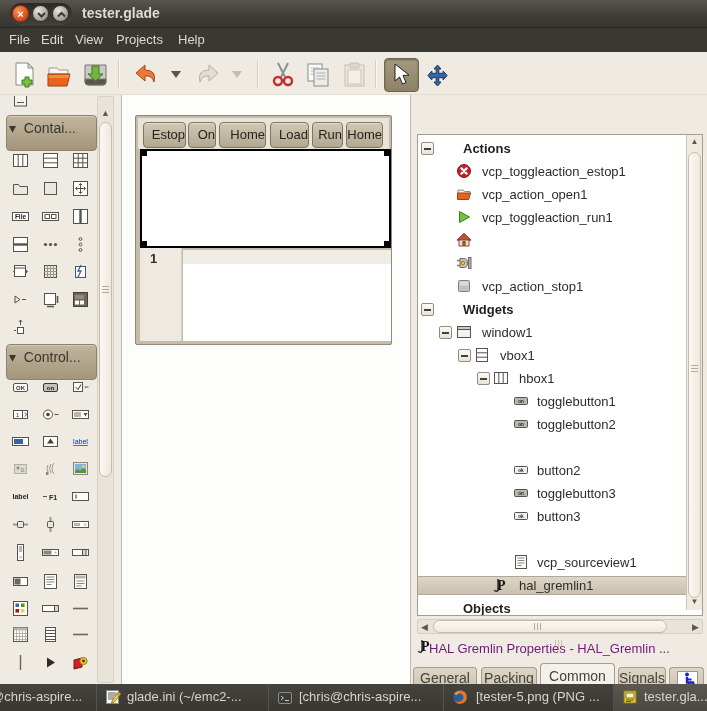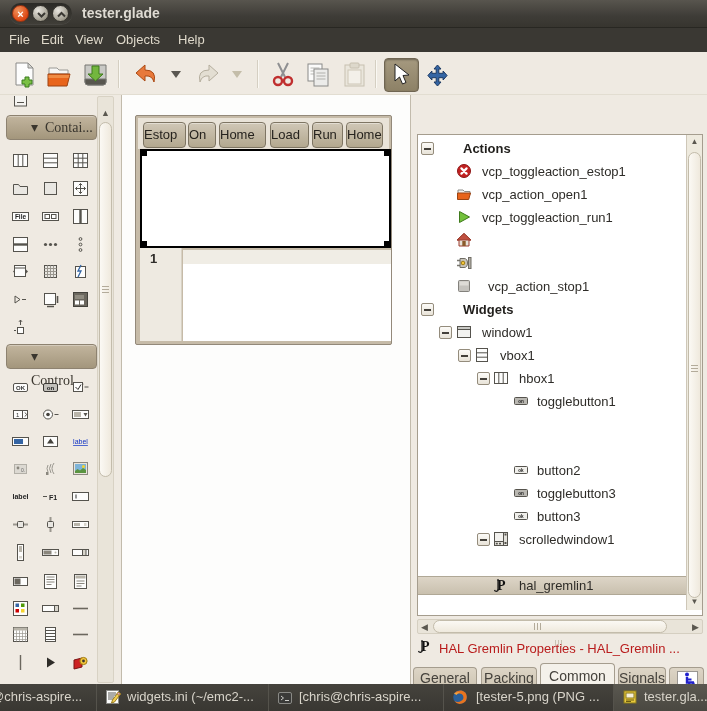--- a/index.html
+++ b/index.html
@@ -30,29 +30,29 @@
   border:1px solid #6f6552;
   background:linear-gradient(#a5997f,#8d8166); box-shadow:inset 0 1px 2px rgba(0,0,0,.35); }
 
 #mainbg { left:0; top:95px; width:707px; height:589px; background:#efeae2; }
 #canvas { left:121px; top:95px; width:290px; height:589px; background:#fdfdfc; border-left:1px solid #c2bbac; border-right:1px solid #c2bbac;}
 
 #taskbar { left:0; top:684px; width:707px; height:27px; background:linear-gradient(#45433d,#393732); color:#d8d4ca; font-size:13px; }
 .titem { position:absolute; top:0; height:27px; border-left:1px solid #55534c; }
 .titem .tx { position:absolute; top:5px; white-space:nowrap; overflow:hidden; }
 
-.phead { left:6px; width:91px; height:25px; border-radius:4px; border:1px solid #8d8270;
+.phead { left:6px; width:91px; height:36px; border-radius:4px; border:1px solid #8d8270;
   background:linear-gradient(#c2b59e,#a3967c); color:#3a362e; font-size:14px;
-  line-height:24px; padding-left:24px; box-shadow:inset 0 1px 0 rgba(255,255,255,.3);font-family:Liberation Serif, serif; }
+  line-height:24px; padding-left:2px; box-shadow:inset 0 1px 0 rgba(255,255,255,.3); }
 .pic { position:absolute; width:17px; height:17px; }
 .pic svg { position:absolute; left:0; top:0; }
 
 .dbtn { top:27px; height:26px; border:1px solid #7e7563; border-radius:4px;
   background:linear-gradient(#d0c7b6,#b3a88f); color:#26231e; font-size:13px;
-  text-align:left; line-height:24px; box-shadow:inset 0 1px 0 rgba(255,255,255,.4); }
+  text-align:right; line-height:24px; box-shadow:inset 0 1px 0 rgba(255,255,255,.4); }
 .hdl { width:7px; height:7px; background:#000; }
 
 #rpanel { left:411px; top:95px; width:296px; height:589px; background:#efeae2; font-size:13px; color:#2e2c28;}
 #search { position:absolute; left:6px; top:10px; width:286px; height:23px; background:#fff;
   border:1px solid #a59d8e; border-radius:3px; color:#8c8c8c; font-style:italic;
   line-height:21px; padding-left:6px; }
 #treebox { position:absolute; left:6px; top:39px; width:286px; height:482px; background:#fff;
   border:1px solid #a59d8e; overflow:hidden; }
 .trow { position:absolute; left:0; width:269px; height:23px; line-height:23px; white-space:nowrap; }
 .trow b { color:#211f1c; }
@@ -84,21 +84,21 @@
     <div class="wbtn" id="bmax"><svg width="17" height="17">
           <path d="M5 10.5 L8.5 7 L12 10.5" stroke="#3a3833" stroke-width="2" fill="none"></path>
         </svg></div>
   </div>
   <div class="abs" id="title">tester.glade</div>
 </div>
 <div class="abs" id="menubar">
   <span style="left:9px">File</span>
     <span style="left:41px">Edit</span>
   <span style="left:75px">View</span>
-    <span style="left:116px">Objects</span>
+    <span style="left:116px">Projects</span>
   <span style="left:178px">Help</span>
 </div>
 <div class="abs" id="toolbar">
 
   <svg class="ticon" style="left:12px;top:10px" width="25" height="26" viewBox="0 0 25 26">
     <path d="M4 1 h12 l5 5 v17 h-17 z" fill="#fdfdfd" stroke="#8a8a88"></path>
     <path d="M16 1 l5 5 h-5 z" fill="#d8d8d4" stroke="#8a8a88"></path>
     <g stroke="#3a7a1f" stroke-width="1" fill="#7ac043">
       <path d="M13 15 h4 v3 h3 v4 h-3 v3 h-4 v-3 h-3 v-4 h3 z"></path>
     </g>
@@ -582,21 +582,21 @@
             <path d="M4 3.5 h4 q3.5 0 3.5 4.5 q0 4.5 -3.5 4.5 h-4 z" fill="#c9c5bc" stroke="#6f6c64"></path>
             <circle cx="7" cy="8" r="1.8" fill="#f4c63c" stroke="#a07c10"></circle>
             <rect x="12.5" y="2.5" width="2.5" height="11" fill="#b3afa6" stroke="#6f6c64"></rect>
           </svg></span>
       </div>
 <div class="trow" style="top:140px">
         <span class="tico" style="left:38px"><svg width="16" height="16" viewBox="0 0 16 16">
             <rect x="2.5" y="2.5" width="11" height="11" rx="1" fill="#c5c3be" stroke="#83817c"></rect>
             <rect x="3.5" y="3.5" width="9" height="4" fill="#dddbd6"></rect>
           </svg></span>
-        <span class="tlabel" style="left:70px">vcp_action_stop1</span>
+        <span class="tlabel" style="left:64px">vcp_action_stop1</span>
       </div>
 <div class="trow" style="top:163px">
         <span class="exp" style="left:3px"></span>
         <span class="tlabel" style="left:45px"><b>Widgets</b></span>
       </div>
 <div class="trow" style="top:186px">
         <span class="exp" style="left:21px"></span>
         <span class="tico" style="left:38px"><svg width="16" height="16" viewBox="0 0 16 16">
             <rect x="1.5" y="2.5" width="13" height="11" fill="#f2f2f0" stroke="#55534d"></rect>
             <rect x="2" y="3" width="12" height="2.5" fill="#c9c9c5"></rect>
@@ -620,20 +620,27 @@
           </svg></span>
         <span class="tlabel" style="left:101px">hbox1</span>
       </div>
 <div class="trow" style="top:255px">
         <span class="tico" style="left:95px"><svg width="16" height="16" viewBox="0 0 16 16">
             <rect x="1.5" y="4.5" width="13" height="7" rx="1" fill="#b9b7b1" stroke="#55534d"></rect>
             <text x="8" y="9.9" font-size="4.6" fill="#1a1a1a" text-anchor="middle" font-family="Liberation Sans" font-weight="bold">on</text>
           </svg></span>
         <span class="tlabel" style="left:119px">togglebutton1</span>
       </div>
+<div class="trow" style="top:278px">
+        <span class="tico" style="left:95px"><svg width="16" height="16" viewBox="0 0 16 16">
+            <rect x="1.5" y="4.5" width="13" height="7" rx="1" fill="#b9b7b1" stroke="#55534d"></rect>
+            <text x="8" y="9.9" font-size="4.6" fill="#1a1a1a" text-anchor="middle" font-family="Liberation Sans" font-weight="bold">on</text>
+          </svg></span>
+        <span class="tlabel" style="left:119px">togglebutton2</span>
+      </div>
 <div class="trow" style="top:324px">
         <span class="tico" style="left:95px"><svg width="16" height="16" viewBox="0 0 16 16">
             <rect x="1.5" y="4.5" width="13" height="7" rx="1" fill="#f0efeb" stroke="#55534d"></rect>
             <text x="8" y="9.9" font-size="4.6" fill="#1a1a1a" text-anchor="middle" font-family="Liberation Sans" font-weight="bold">ok</text>
           </svg></span>
         <span class="tlabel" style="left:119px">button2</span>
       </div>
 <div class="trow" style="top:347px">
         <span class="tico" style="left:95px"><svg width="16" height="16" viewBox="0 0 16 16">
             <rect x="1.5" y="4.5" width="13" height="7" rx="1" fill="#b9b7b1" stroke="#55534d"></rect>
@@ -641,78 +648,75 @@
           </svg></span>
         <span class="tlabel" style="left:119px">togglebutton3</span>
       </div>
 <div class="trow" style="top:370px">
         <span class="tico" style="left:95px"><svg width="16" height="16" viewBox="0 0 16 16">
             <rect x="1.5" y="4.5" width="13" height="7" rx="1" fill="#f0efeb" stroke="#55534d"></rect>
             <text x="8" y="9.9" font-size="4.6" fill="#1a1a1a" text-anchor="middle" font-family="Liberation Sans" font-weight="bold">ok</text>
           </svg></span>
         <span class="tlabel" style="left:119px">button3</span>
       </div>
-<div class="trow" style="top:393px">
-        <span class="exp" style="left:59px"></span>
-        <span class="tico" style="left:75px"><svg width="16" height="16" viewBox="0 0 16 16">
-            <rect x="1.5" y="1.5" width="13" height="13" fill="#f2f1ee" stroke="#55534d"></rect>
-            <rect x="10.5" y="1.5" width="4" height="13" fill="#e4e2dc" stroke="#55534d"></rect>
-            <rect x="11.5" y="2.5" width="2" height="2" fill="#55534d"></rect>
-            <rect x="11.5" y="11" width="2" height="2" fill="#55534d"></rect>
-            <rect x="1.5" y="10.5" width="9" height="4" fill="#e4e2dc" stroke="#55534d"></rect>
-            <rect x="2.8" y="11.8" width="2" height="1.6" fill="#55534d"></rect>
-            <rect x="6" y="11.8" width="2" height="1.6" fill="#55534d"></rect>
-          </svg></span>
-        <span class="tlabel" style="left:101px">scrolledwindow1</span>
+<div class="trow" style="top:416px">
+        <span class="tico" style="left:95px"><svg width="16" height="16" viewBox="0 0 16 16">
+            <rect x="2.5" y="1.5" width="11" height="13" fill="#fdfdfc" stroke="#55534d"></rect>
+            <path d="M4.5 4 h7 M4.5 6.5 h7 M4.5 9 h7 M4.5 11.5 h4" stroke="#8a877e"></path>
+          </svg></span>
+        <span class="tlabel" style="left:119px">vcp_sourceview1</span>
       </div>
 <div class="trow" style="top:439px">
         <span class="tico" style="left:75px"><svg width="16" height="16" viewBox="0 0 16 16">
             <text x="4" y="13" font-size="14" font-weight="bold" font-family="Liberation Serif" fill="#111">P</text>
             <path d="M5 2 v11.5 q-2.5 1.8 -3.5 -0.5" stroke="#111" stroke-width="1.2" fill="none"></path>
           </svg></span>
         <span class="tlabel" style="left:101px">hal_gremlin1</span>
+      </div>
+<div class="trow" style="top:462px">
+        <span class="tlabel" style="left:45px"><b>Objects</b></span>
       </div>
     <div id="vscr">
       <div style="position:absolute;left:1px;top:2px;width:13px;height:11px;color:#5a574f;font-size:8px;text-align:center">▲</div>
       <div style="position:absolute;left:1px;top:17px;width:13px;height:446px;border-radius:7px;background:linear-gradient(90deg,#fbf9f4,#efe9dd);border:1px solid #c3bcab"></div>
       <div style="position:absolute;left:4px;top:230px;width:7px;height:1px;background:#b3ab9a;box-shadow:0 3px 0 #b3ab9a,0 6px 0 #b3ab9a"></div>
       <div style="position:absolute;left:1px;top:462px;width:13px;height:11px;color:#5a574f;font-size:8px;text-align:center">▼</div>
     </div>
   </div>
   <div id="hscr">
     <div style="position:absolute;left:3px;top:3px;color:#5a574f;font-size:9px;line-height:9px">◀</div>
     <div style="position:absolute;right:3px;top:3px;color:#5a574f;font-size:9px;line-height:9px">▶</div>
     <div style="position:absolute;left:15px;top:0px;width:234px;height:13px;border-radius:7px;background:linear-gradient(#fbf9f4,#efe9dd);border:1px solid #c3bcab"></div>
     <div style="position:absolute;left:116px;top:3px;width:1px;height:7px;background:#b3ab9a;box-shadow:3px 0 0 #b3ab9a,6px 0 0 #b3ab9a"></div>
   </div>
   <div style="position:absolute;left:144px;top:545px;width:1px;height:7px;background:#c9c2b2;box-shadow:3px 0 0 #c9c2b2,6px 0 0 #c9c2b2"></div>
   <div style="position:absolute;left:6px;top:543px;width:16px;height:16px"><svg width="16" height="16" viewBox="0 0 16 16">
         <text x="4" y="13" font-size="14" font-weight="bold" font-family="Liberation Serif" fill="#111">P</text>
         <path d="M5 2 v11.5 q-2.5 1.8 -3.5 -0.5" stroke="#111" stroke-width="1.2" fill="none"></path>
       </svg></div>
-  <div style="position:absolute;left:28px;top:546px;font-size:13px;color:#b91c1c">HAL Gremlin Properties - HAL_Gremlin ...</div>
+  <div style="position:absolute;left:18px;top:546px;font-size:13px;color:#701a75">HAL Gremlin Properties - HAL_Gremlin ...</div>
   <div class="tab" style="left:2px;width:64px">General</div>
   <div class="tab" style="left:70px;width:56px">Packing</div>
   <div class="tab active" style="left:129px;width:75px">Common</div>
   <div class="tab" style="left:207px;width:48px">Signals</div>
   <div class="tab" style="left:258px;width:35px">
       <div style="position:absolute;left:7px;top:3px;width:21px;height:19px;background:#fff;border:1px solid #999691"><svg width="19" height="17" viewBox="0 0 19 17">
           <circle cx="9" cy="2.6" r="2" fill="#2222cc"></circle>
           <path d="M9 5 v5.5 h6 l2 6" stroke="#2222cc" stroke-width="2.4" fill="none"></path>
           <path d="M9 7.5 h4.5" stroke="#2222cc" stroke-width="2"></path>
           <path d="M10.5 11 a4.6 4.6 0 1 1 -7.2 5.5" stroke="#2222cc" stroke-width="2" fill="none"></path>
         </svg></div>
     </div>
 </div>
 <div class="abs" id="taskbar">
 <div class="titem" style="left:-4px;width:99px;border-left:none">
       <span class="tx" style="left:-5px">@chris-aspire...</span>
     </div>
 <div class="titem" style="left:96px;width:172px">
-      <span class="tx" style="left:30px">widgets.ini (~/emc2-...</span>
+      <span class="tx" style="left:30px">glade.ini (~/emc2-...</span>
       <span style="position:absolute;left:8px;top:5px"><svg width="16" height="16" viewBox="0 0 16 16">
           <rect x="1.5" y="1.5" width="12" height="13" fill="#fdfdfd" stroke="#8a8a86"></rect>
           <path d="M3 4 h8 M3 6 h8 M3 8 h6 M3 10 h7" stroke="#5a5a56"></path>
           <path d="M13.5 3 l-6 8 -1 3 3 -1 6 -8 z" fill="#f2cf55" stroke="#9a7d1c"></path>
           <path d="M13.5 3 l2 2 -1.5 1.6 -2 -2 z" fill="#e89cc1" stroke="#9a7d1c"></path>
         </svg></span>
     </div>
 <div class="titem" style="left:268px;width:175px">
       <span class="tx" style="left:30px">[chris@chris-aspire...</span>
       <span style="position:absolute;left:8px;top:6px"><svg width="16" height="16" viewBox="0 0 16 16">

